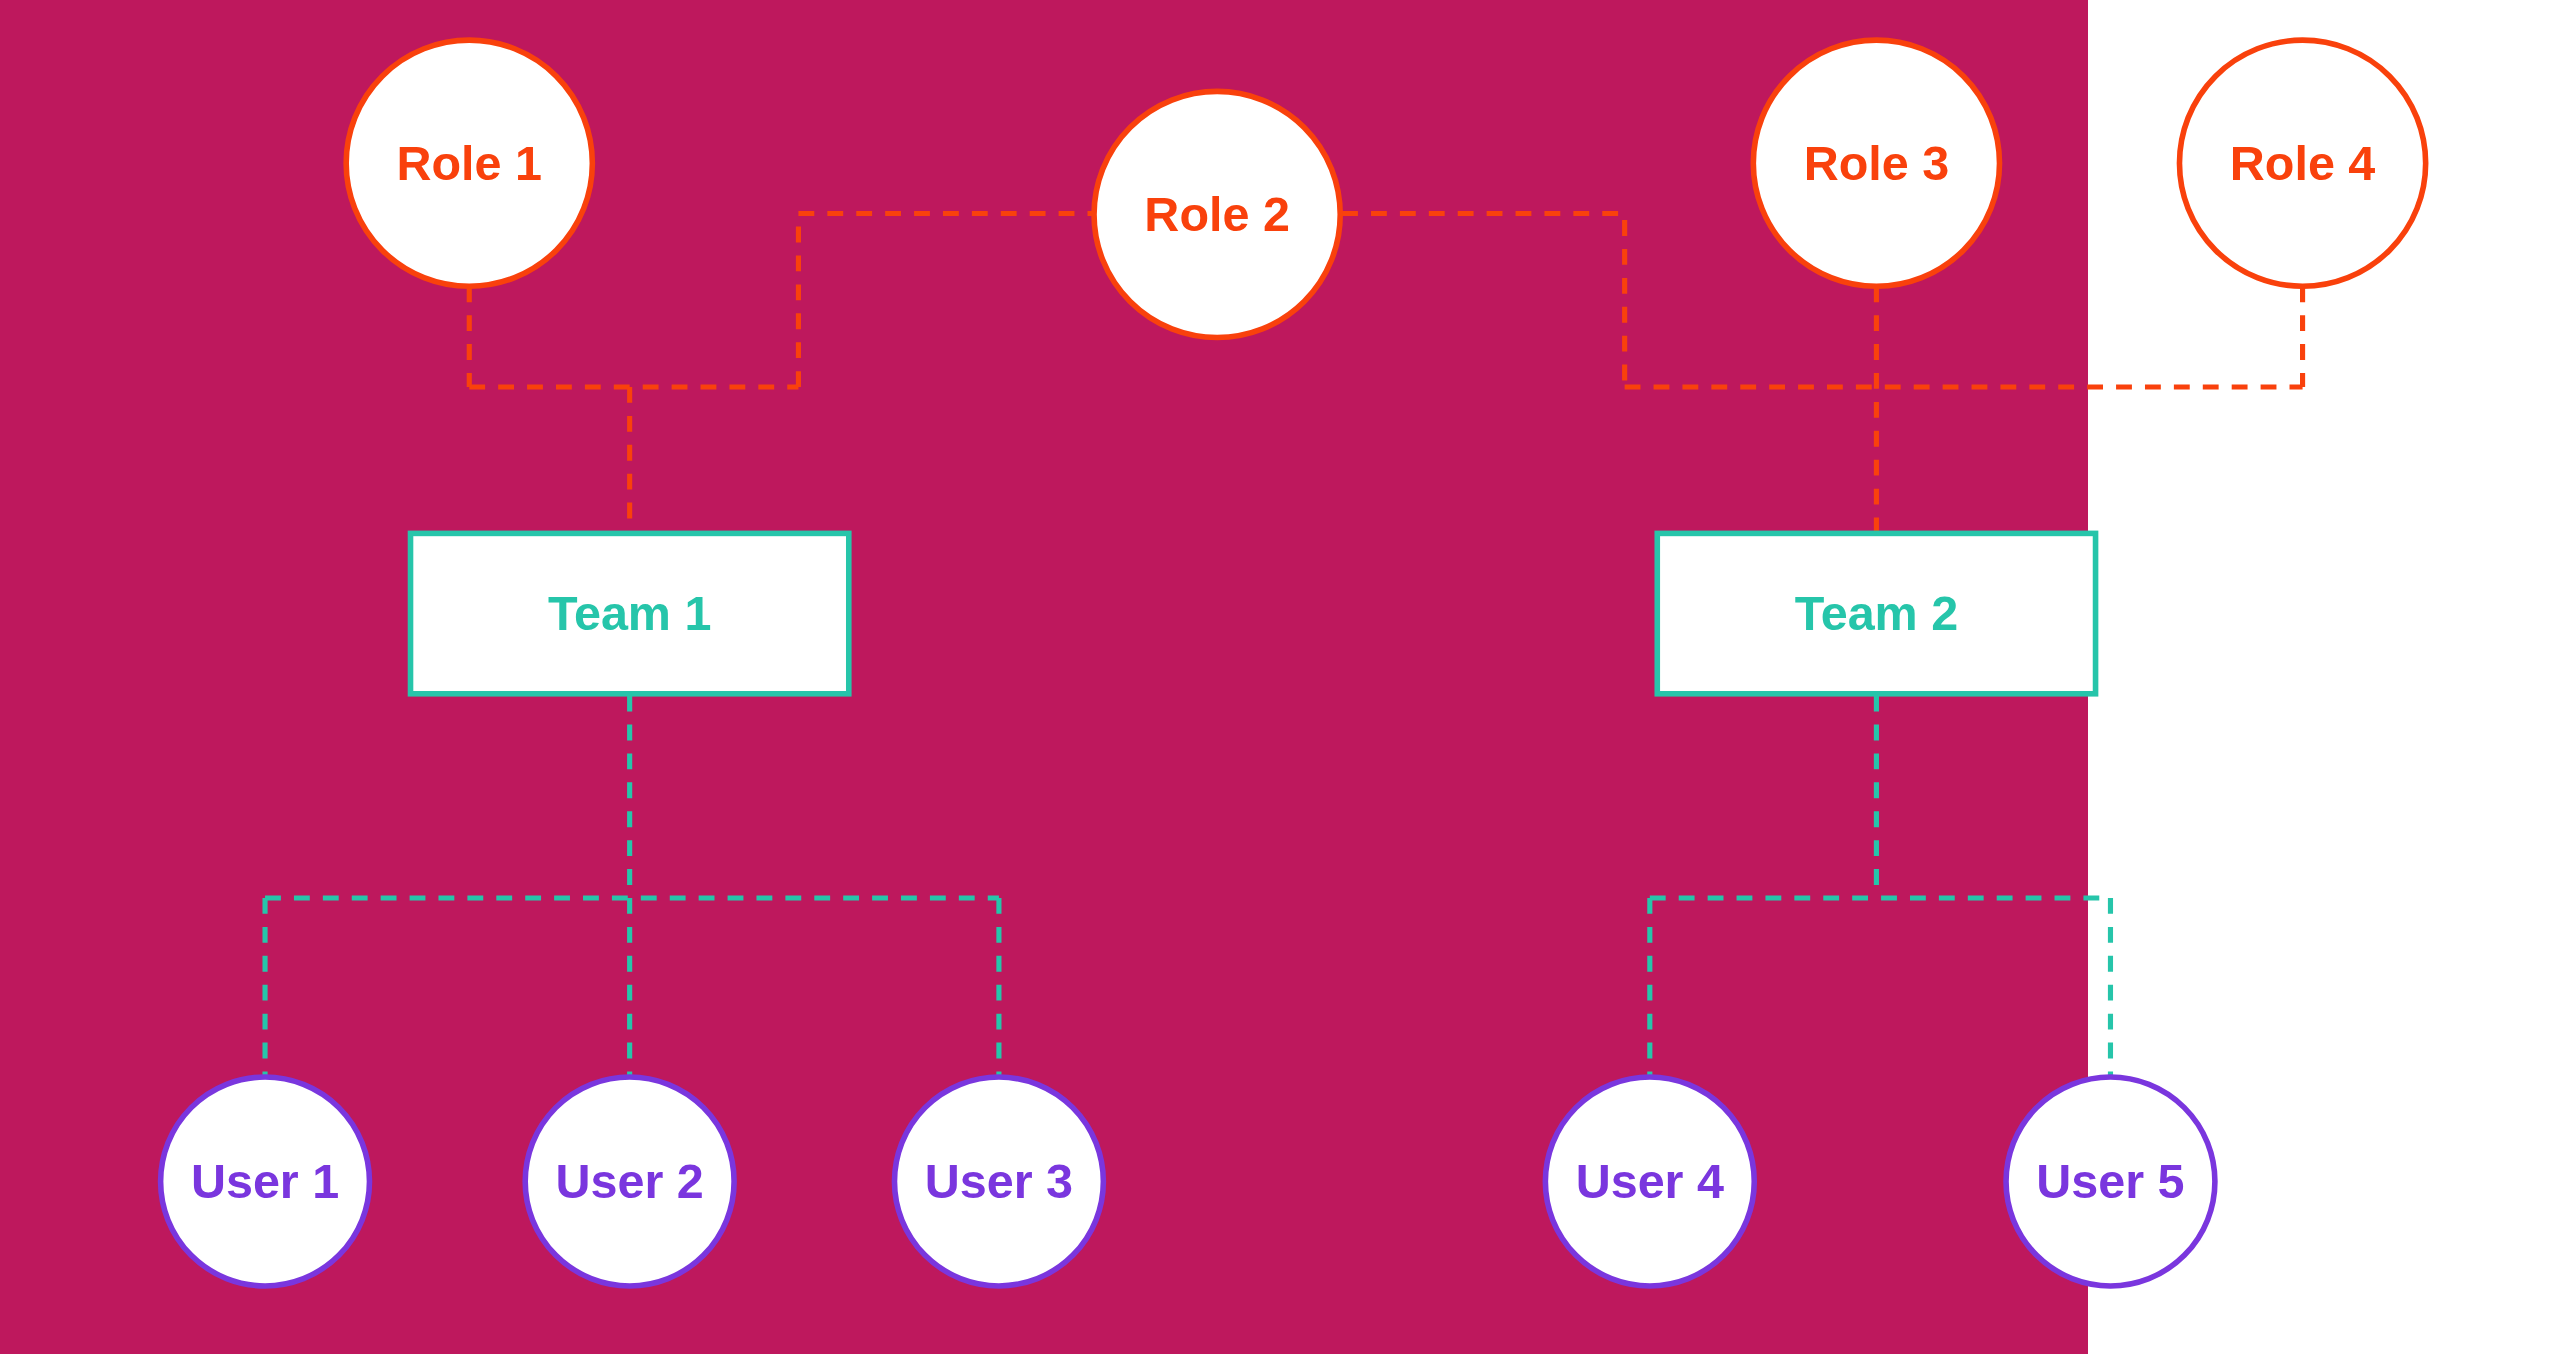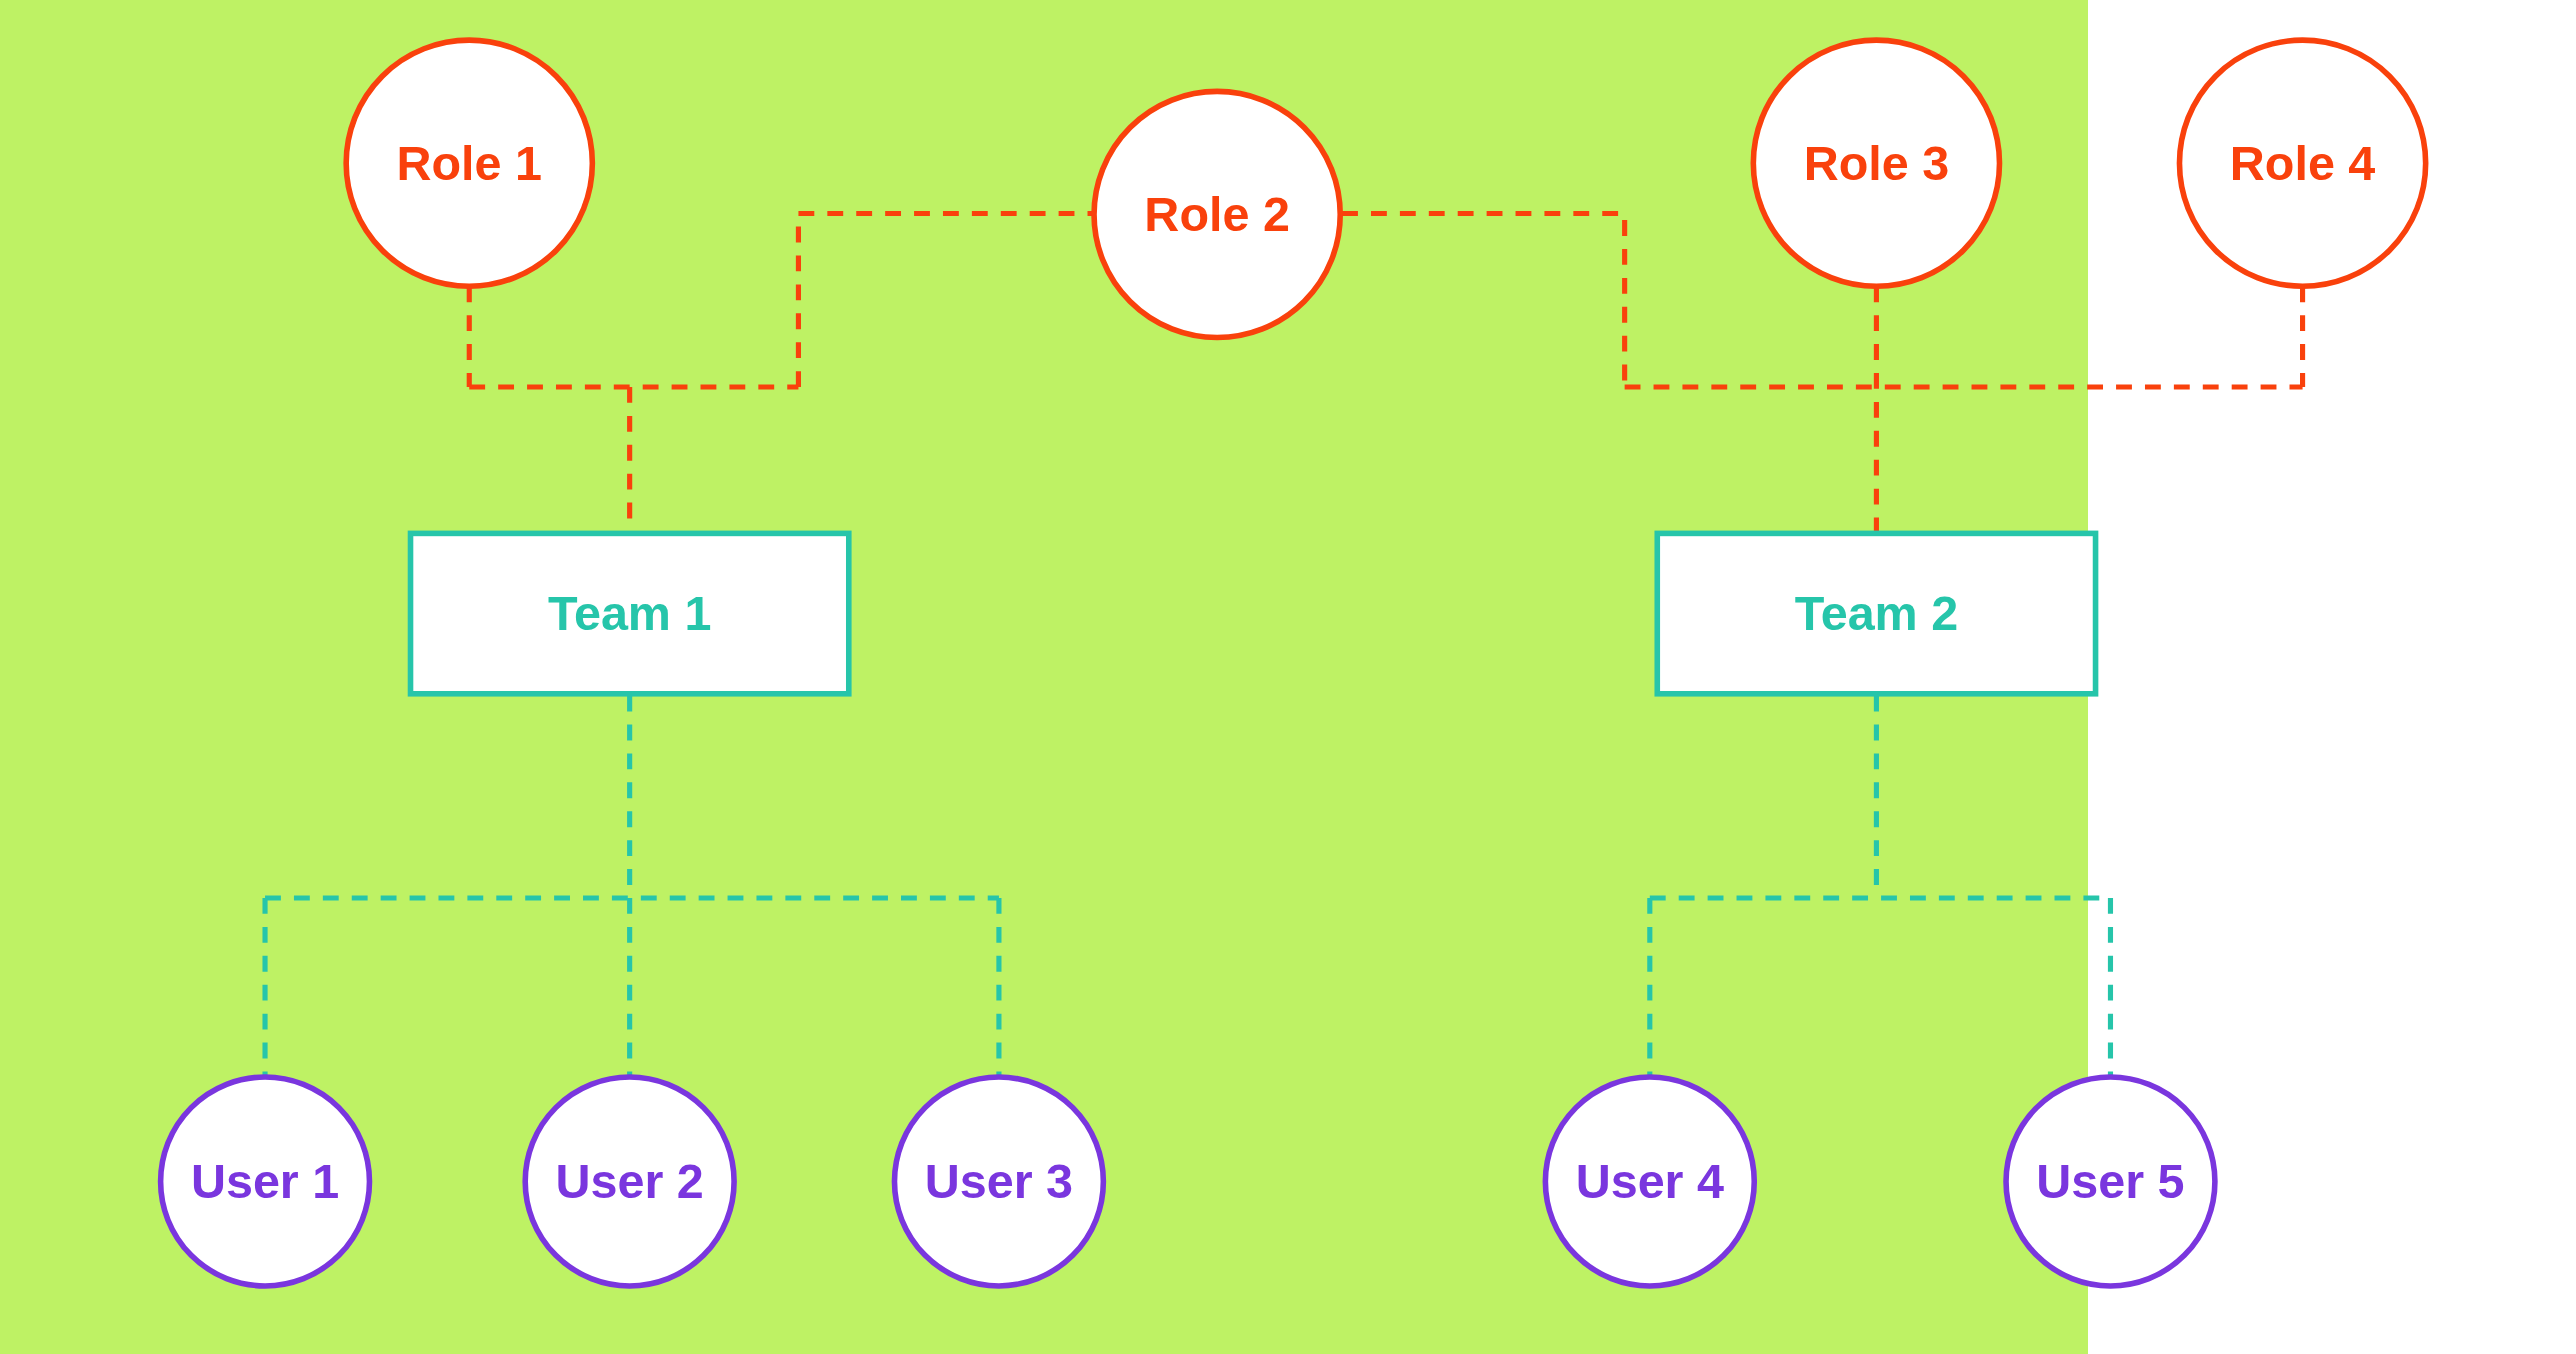--- a/index.html
+++ b/index.html
@@ -10,21 +10,21 @@
   body {
     width: 2576px;
     height: 1354px;
     overflow: hidden;
     font-family: "Liberation Sans", sans-serif;
   }
   .diagram-canvas {
     position: relative;
     width: 2088px;
     height: 1354px;
-    background: #bef264;
+    background: #be185d;
   }
   svg {
     display: block;
   }
   text {
     font-family: "Liberation Sans", sans-serif;
     font-weight: 700;
   }
 </style>
 </head>

